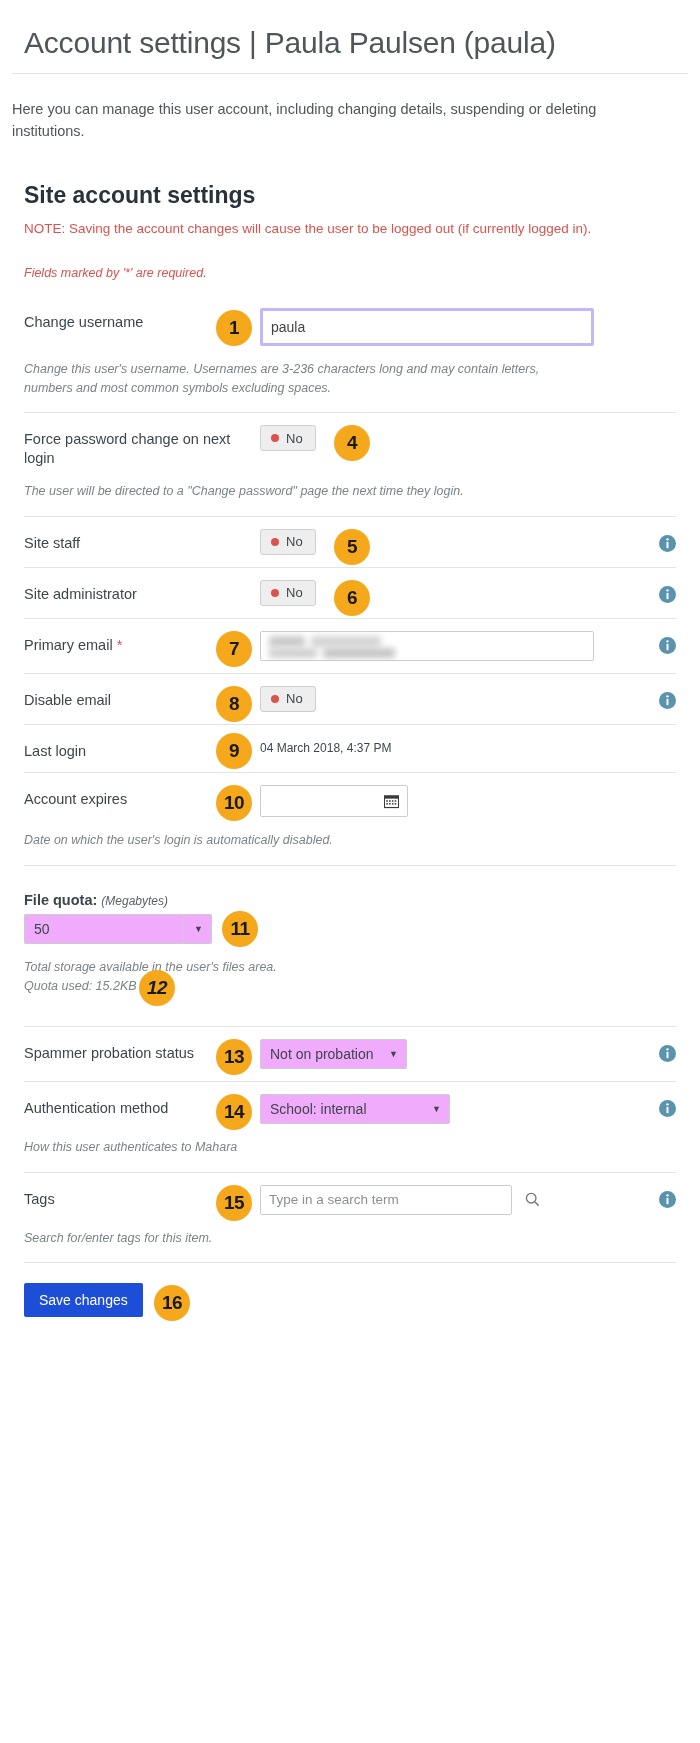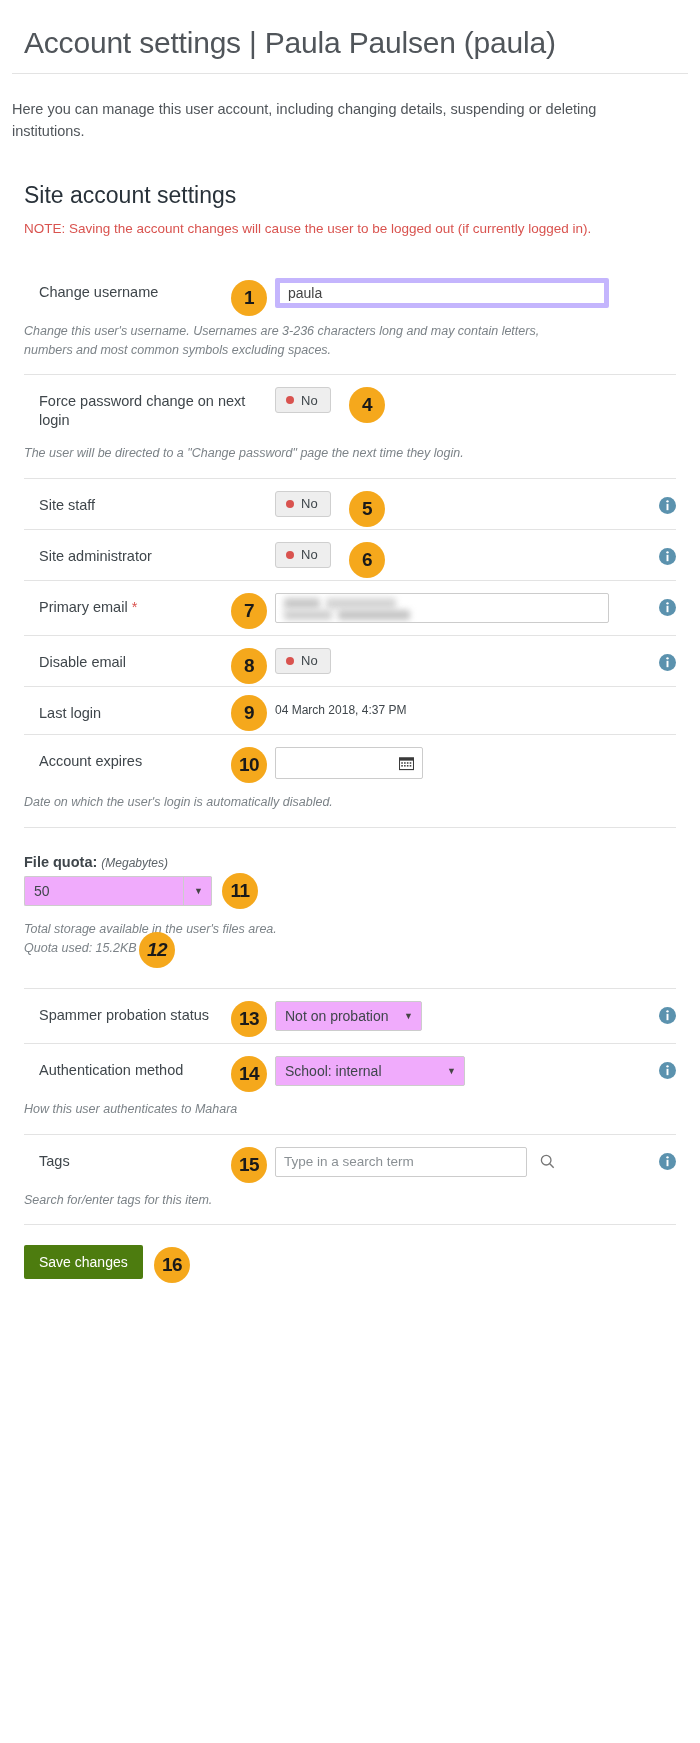--- a/index.html
+++ b/index.html
@@ -41,21 +41,21 @@
     max-width: 680px;
   }
 
   
   .card {
     margin: 40px 24px 0 24px;
     padding: 0 0 0 0;
   }
   .section-title {
     font-size: 23px;
-    font-weight: 400;
+    font-weight: 700;
     color: #29323a;
     margin: 0 0 10px 0;
   }
   .note {
     color: #d9534f;
     font-size: 13.5px;
     line-height: 1.5;
     margin: 0 0 26px 0;
   }
   .required-note {
@@ -74,21 +74,20 @@
   }
   .sep { border-top: 1px solid #e3e3e3; }
 
   .lbl {
     width: 236px;
     flex: 0 0 236px;
     font-size: 14.5px;
     color: #3f464b;
     padding-top: 5px;
     line-height: 1.3;
-    margin-left: 15px;
   }
   .lbl .star { color: #d9534f; }
 
   .ctl {
     flex: 1 1 auto;
     display: flex;
     align-items: center;
     position: relative;
   }
 
@@ -96,22 +95,22 @@
     font-style: italic;
     color: #7c8388;
     font-size: 12.5px;
     line-height: 1.55;
     margin: 2px 0 14px 0;
     max-width: 520px;
   }
 
   
   input.txt {
-    height: 30px;
-    border: 5px solid #c4b5fd;
+    height: 38px;
+    border: 3px solid #c4b5fd;
     border-radius: 2px;
     background: #fff;
     font-size: 14px;
     color: #444;
     padding: 2px 8px;
     font-family: "Liberation Sans", sans-serif;
     outline: none;
   }
   .w-wide { width: 334px; }
 
@@ -258,21 +257,21 @@
   .info-ic {
     position: absolute;
     right: 0px;
     top: 6px;
     width: 17px; height: 17px;
     cursor: pointer;
   }
 
   
   .save-btn {
-    background: #4d7c0f;
+    background: #1d4ed8;
     color: #ffffff;
     border: none;
     border-radius: 2px;
     font-size: 14px;
     font-family: "Liberation Sans", sans-serif;
     padding: 9px 15px;
     cursor: pointer;
   }
   .save-row { padding-top: 20px; }
 
@@ -299,20 +298,21 @@
 <div class="page-head">
   <h1 class="page-title">Account settings | Paula Paulsen (paula)</h1>
   <div class="title-rule"></div>
 </div>
 <div class="page-intro">Here you can manage this user account, including changing details, suspending or deleting institutions.</div>
 
 <div class="card">
 
   <h2 class="section-title">Site account settings</h2>
   <div class="note">NOTE: Saving the account changes will cause the user to be logged out (if currently logged in).</div>
+  <div class="required-note">Fields marked by '*' are required.</div>
 
   <div class="row">
     <div class="lbl">Change username</div>
     <div class="ctl">
       <div class="badge" style="left:-44px; top:2px;">1</div>
       <input class="txt w-wide" type="text" value="paula" style="">
     </div>
   </div>
   <div class="help" style="margin-left:0;">Change this user's username. Usernames are 3-236 characters long and may contain letters, numbers and most common symbols excluding spaces.</div>
 

